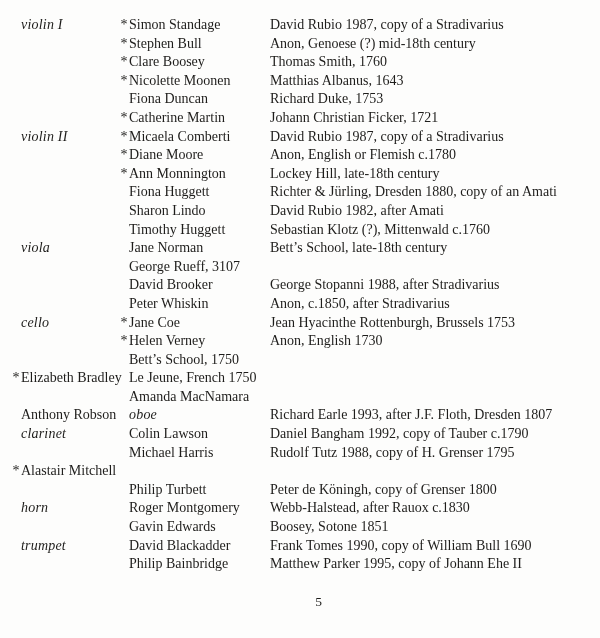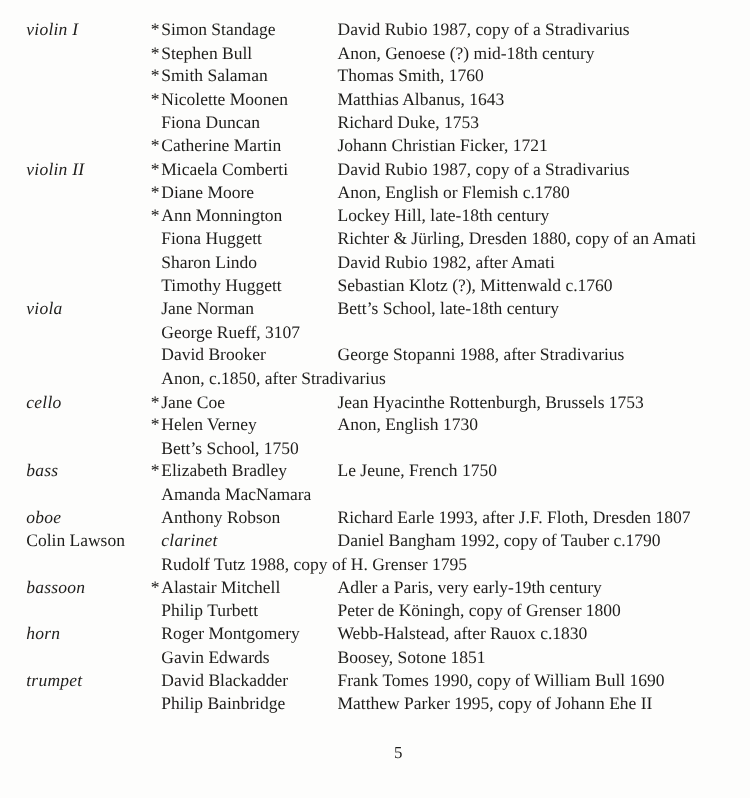--- a/index.html
+++ b/index.html
@@ -64,21 +64,21 @@
         <div class="cell col-player"><span class="star">*</span><span class="name">Simon Standage</span></div>
         <div class="cell col-maker">David Rubio 1987, copy of a Stradivarius</div>
       </div>
       <div class="row">
         <div class="cell col-instrument"></div>
         <div class="cell col-player"><span class="star">*</span><span class="name">Stephen Bull</span></div>
         <div class="cell col-maker">Anon, Genoese (?) mid-18th century</div>
       </div>
       <div class="row">
         <div class="cell col-instrument"></div>
-        <div class="cell col-player"><span class="star">*</span><span class="name">Smith Salaman</span></div>
+        <div class="cell col-player"><span class="star">*</span><span class="name">Clare Boosey</span></div>
         <div class="cell col-maker">Thomas Smith, 1760</div>
       </div>
       <div class="row">
         <div class="cell col-instrument"></div>
         <div class="cell col-player"><span class="star">*</span><span class="name">Nicolette Moonen</span></div>
         <div class="cell col-maker">Matthias Albanus, 1643</div>
       </div>
       <div class="row">
         <div class="cell col-instrument"></div>
         <div class="cell col-player"><span class="star"></span><span class="name">Fiona Duncan</span></div>
@@ -128,63 +128,62 @@
         <div class="cell col-instrument"></div>
         <div class="cell col-maker">George Rueff, 3107</div>
       </div>
       <div class="row">
         <div class="cell col-instrument"></div>
         <div class="cell col-player"><span class="star"></span><span class="name">David Brooker</span></div>
         <div class="cell col-maker">George Stopanni 1988, after Stradivarius</div>
       </div>
       <div class="row">
         <div class="cell col-instrument"></div>
+        <div class="cell col-player"><span class="star"></span><span class="name">Peter Whiskin</span></div>
         <div class="cell col-maker">Anon, c.1850, after Stradivarius</div>
       </div>
       <div class="row">
         <div class="cell col-instrument">cello</div>
         <div class="cell col-player"><span class="star">*</span><span class="name">Jane Coe</span></div>
         <div class="cell col-maker">Jean Hyacinthe Rottenburgh, Brussels 1753</div>
       </div>
       <div class="row">
         <div class="cell col-instrument"></div>
         <div class="cell col-player"><span class="star">*</span><span class="name">Helen Verney</span></div>
         <div class="cell col-maker">Anon, English 1730</div>
       </div>
       <div class="row">
         <div class="cell col-instrument"></div>
         <div class="cell col-maker">Bett’s School, 1750</div>
       </div>
       <div class="row">
-        <div class="cell col-instrument">bass</div>
         <div class="cell col-player"><span class="star">*</span><span class="name">Elizabeth Bradley</span></div>
         <div class="cell col-maker">Le Jeune, French 1750</div>
       </div>
       <div class="row">
         <div class="cell col-instrument"></div>
         <div class="cell col-player"><span class="star"></span><span class="name">Amanda MacNamara</span></div>
       </div>
       <div class="row">
+        <div class="cell col-player"><span class="star"></span><span class="name">Anthony Robson</span></div>
         <div class="cell col-instrument">oboe</div>
-        <div class="cell col-player"><span class="star"></span><span class="name">Anthony Robson</span></div>
         <div class="cell col-maker">Richard Earle 1993, after J.F. Floth, Dresden 1807</div>
       </div>
       <div class="row">
+        <div class="cell col-instrument">clarinet</div>
         <div class="cell col-player"><span class="star"></span><span class="name">Colin Lawson</span></div>
-        <div class="cell col-instrument">clarinet</div>
         <div class="cell col-maker">Daniel Bangham 1992, copy of Tauber c.1790</div>
       </div>
       <div class="row">
         <div class="cell col-instrument"></div>
+        <div class="cell col-player"><span class="star"></span><span class="name">Michael Harris</span></div>
         <div class="cell col-maker">Rudolf Tutz 1988, copy of H. Grenser 1795</div>
       </div>
       <div class="row">
-        <div class="cell col-instrument">bassoon</div>
         <div class="cell col-player"><span class="star">*</span><span class="name">Alastair Mitchell</span></div>
-        <div class="cell col-maker">Adler a Paris, very early-19th century</div>
       </div>
       <div class="row">
         <div class="cell col-instrument"></div>
         <div class="cell col-player"><span class="star"></span><span class="name">Philip Turbett</span></div>
         <div class="cell col-maker">Peter de Köningh, copy of Grenser 1800</div>
       </div>
       <div class="row">
         <div class="cell col-instrument">horn</div>
         <div class="cell col-player"><span class="star"></span><span class="name">Roger Montgomery</span></div>
         <div class="cell col-maker">Webb-Halstead, after Rauox c.1830</div>

